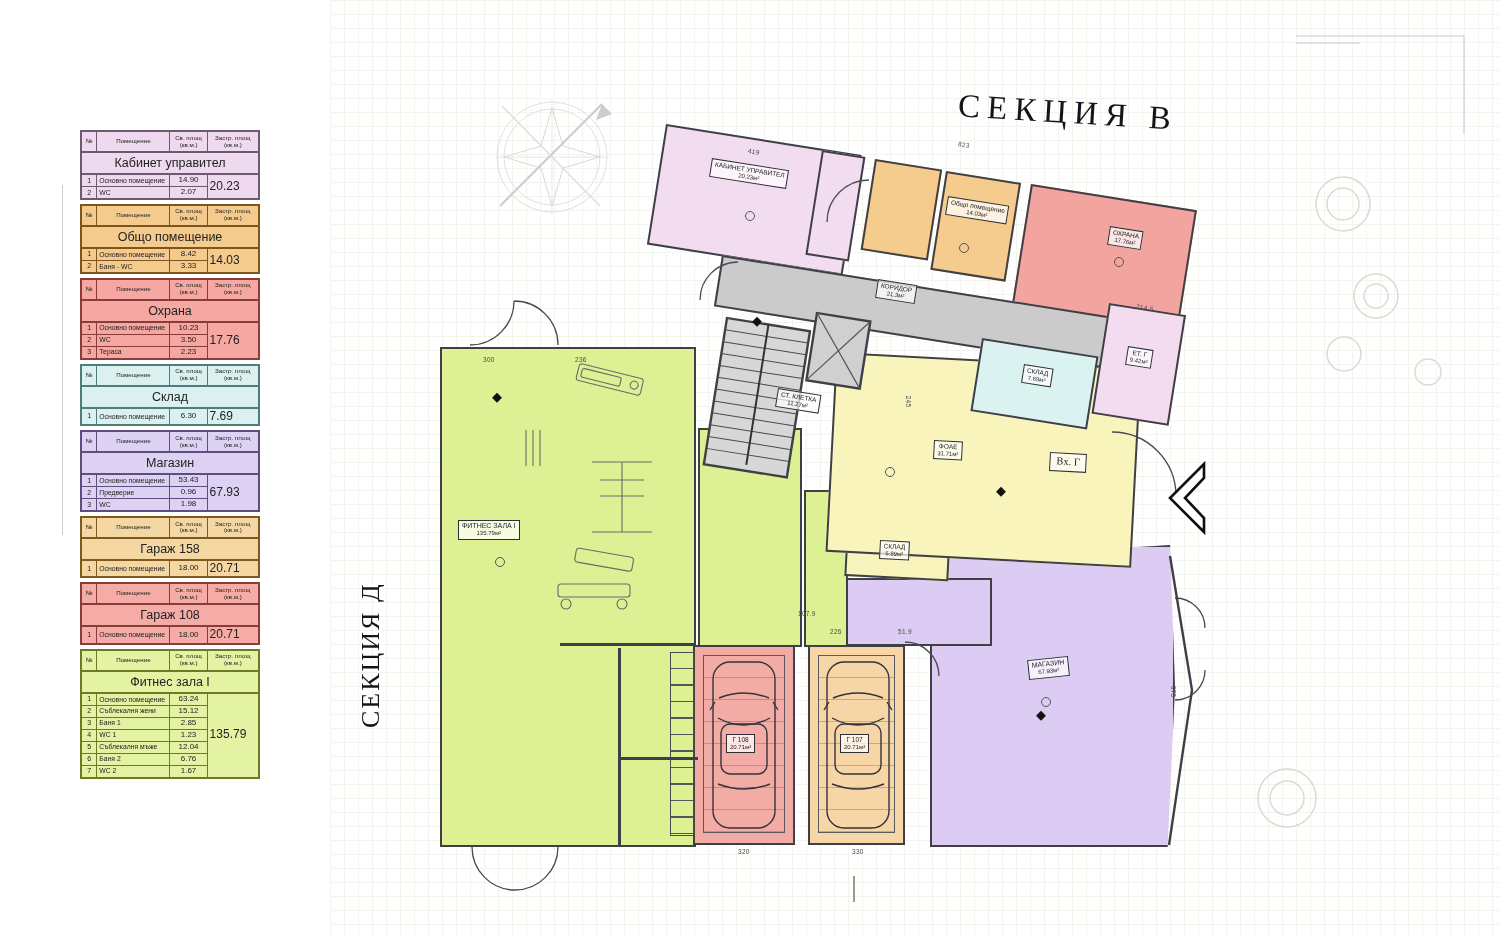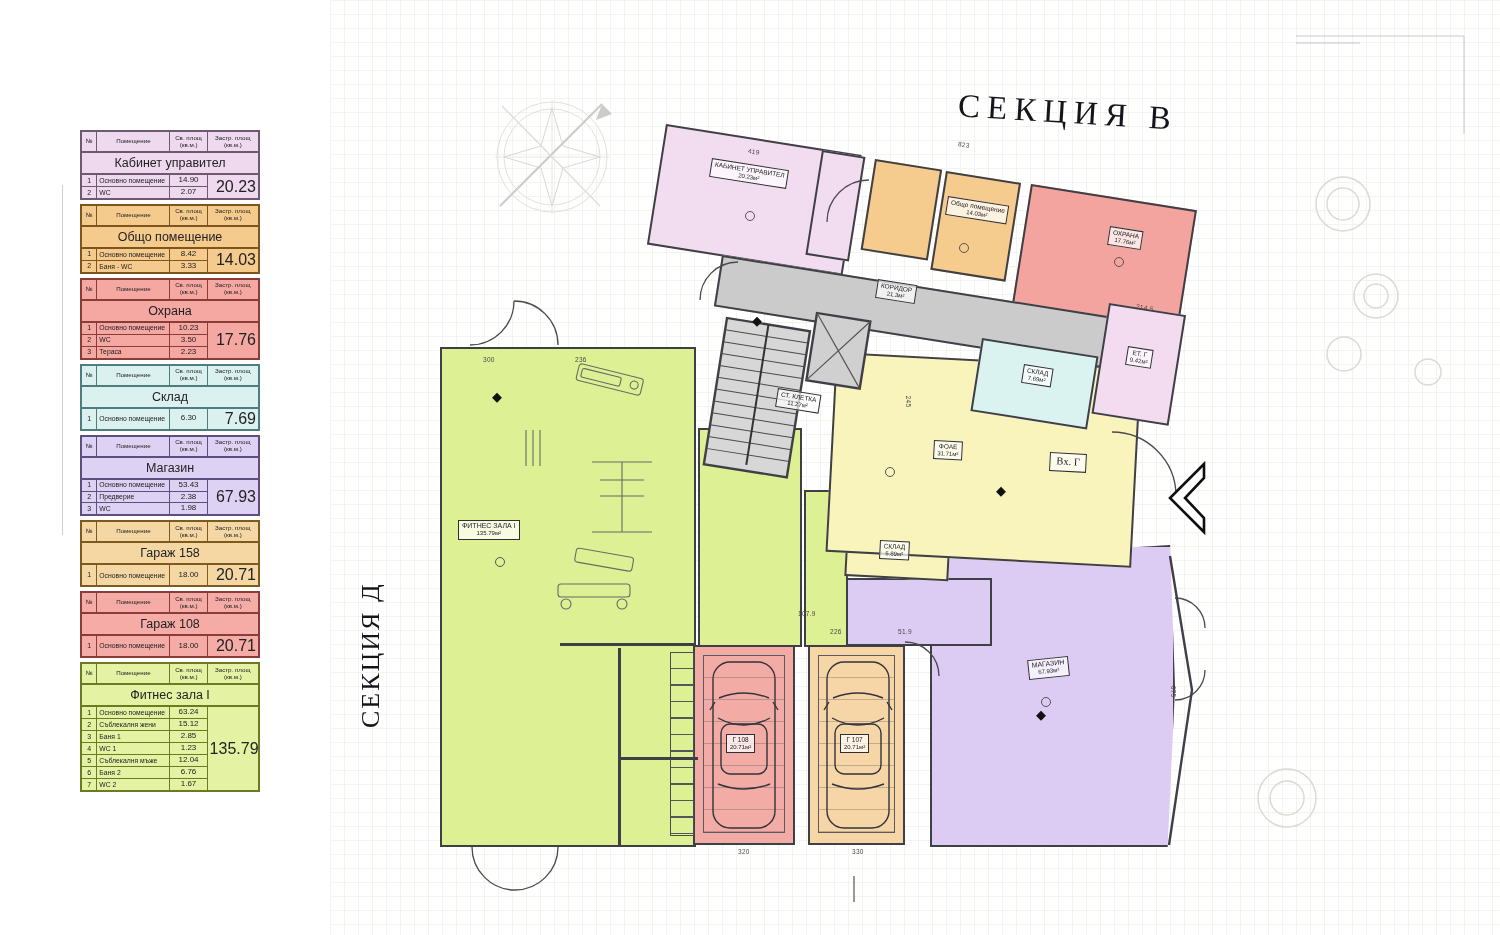--- a/index.html
+++ b/index.html
@@ -10,21 +10,21 @@
   
   .legend{position:absolute;left:80px;top:130px;width:180px;}
   table.sec{border-collapse:collapse;width:100%;margin-bottom:4px;table-layout:fixed;
     border:2px solid var(--bc);}
   table.sec td{border:1px solid var(--bc);background:var(--fc);padding:1px 2px;line-height:1.12;vertical-align:middle;}
   tr.hdr td{font-size:6.2px;text-align:center;white-space:pre-line;height:17px;padding:1px 0;}
   tr.ttl td{font-size:12.5px;text-align:center;height:18px;border-top:2px solid var(--bc);border-bottom:2px solid var(--bc);}
   td.cnum{width:13px;text-align:center;font-size:7px;}
   td.cnm{width:66px;font-size:6.8px;}
   td.car{width:33px;text-align:center;font-size:8px;}
-  td.ctot{width:46px;text-align:right;font-size:16px;}
+  td.ctot{width:46px;text-align:left;font-size:12px;}
   .side-line{position:absolute;left:62px;top:185px;height:350px;border-left:1.3px solid #cfcfcf;}
   
   .plan{position:absolute;left:330px;top:0;width:1170px;height:935px;
     background-image:linear-gradient(#f2f4ee 1px,transparent 1px),linear-gradient(90deg,#f2f4ee 1px,transparent 1px);
     background-size:14px 14px;}
   .room{position:absolute;box-sizing:border-box;border:2.5px solid #3f3f46;}
   .r9{transform:rotate(9deg);transform-origin:top left;}
   .r3{transform:rotate(3deg);transform-origin:top left;}
   .wall{position:absolute;background:#3f3f46;z-index:3;}
   .lockers{position:absolute;left:340px;top:652px;width:24px;height:184px;z-index:2;
@@ -167,21 +167,21 @@
         </tr>
         <tr>
           <td class="cnum">1</td>
           <td class="cnm">Основно помещение</td>
           <td class="car">53.43</td>
           <td class="ctot" rowspan="3">67.93</td>
         </tr>
         <tr>
           <td class="cnum">2</td>
           <td class="cnm">Предверие</td>
-          <td class="car">2.38</td>
+          <td class="car">0.96</td>
         </tr>
         <tr>
           <td class="cnum">3</td>
           <td class="cnm">WC</td>
           <td class="car">1.98</td>
         </tr>
       </tbody>
     </table>
     <table class="sec" style="--fc: #f5d7a4; --bc: #7e5a1e;">
       <tbody>

